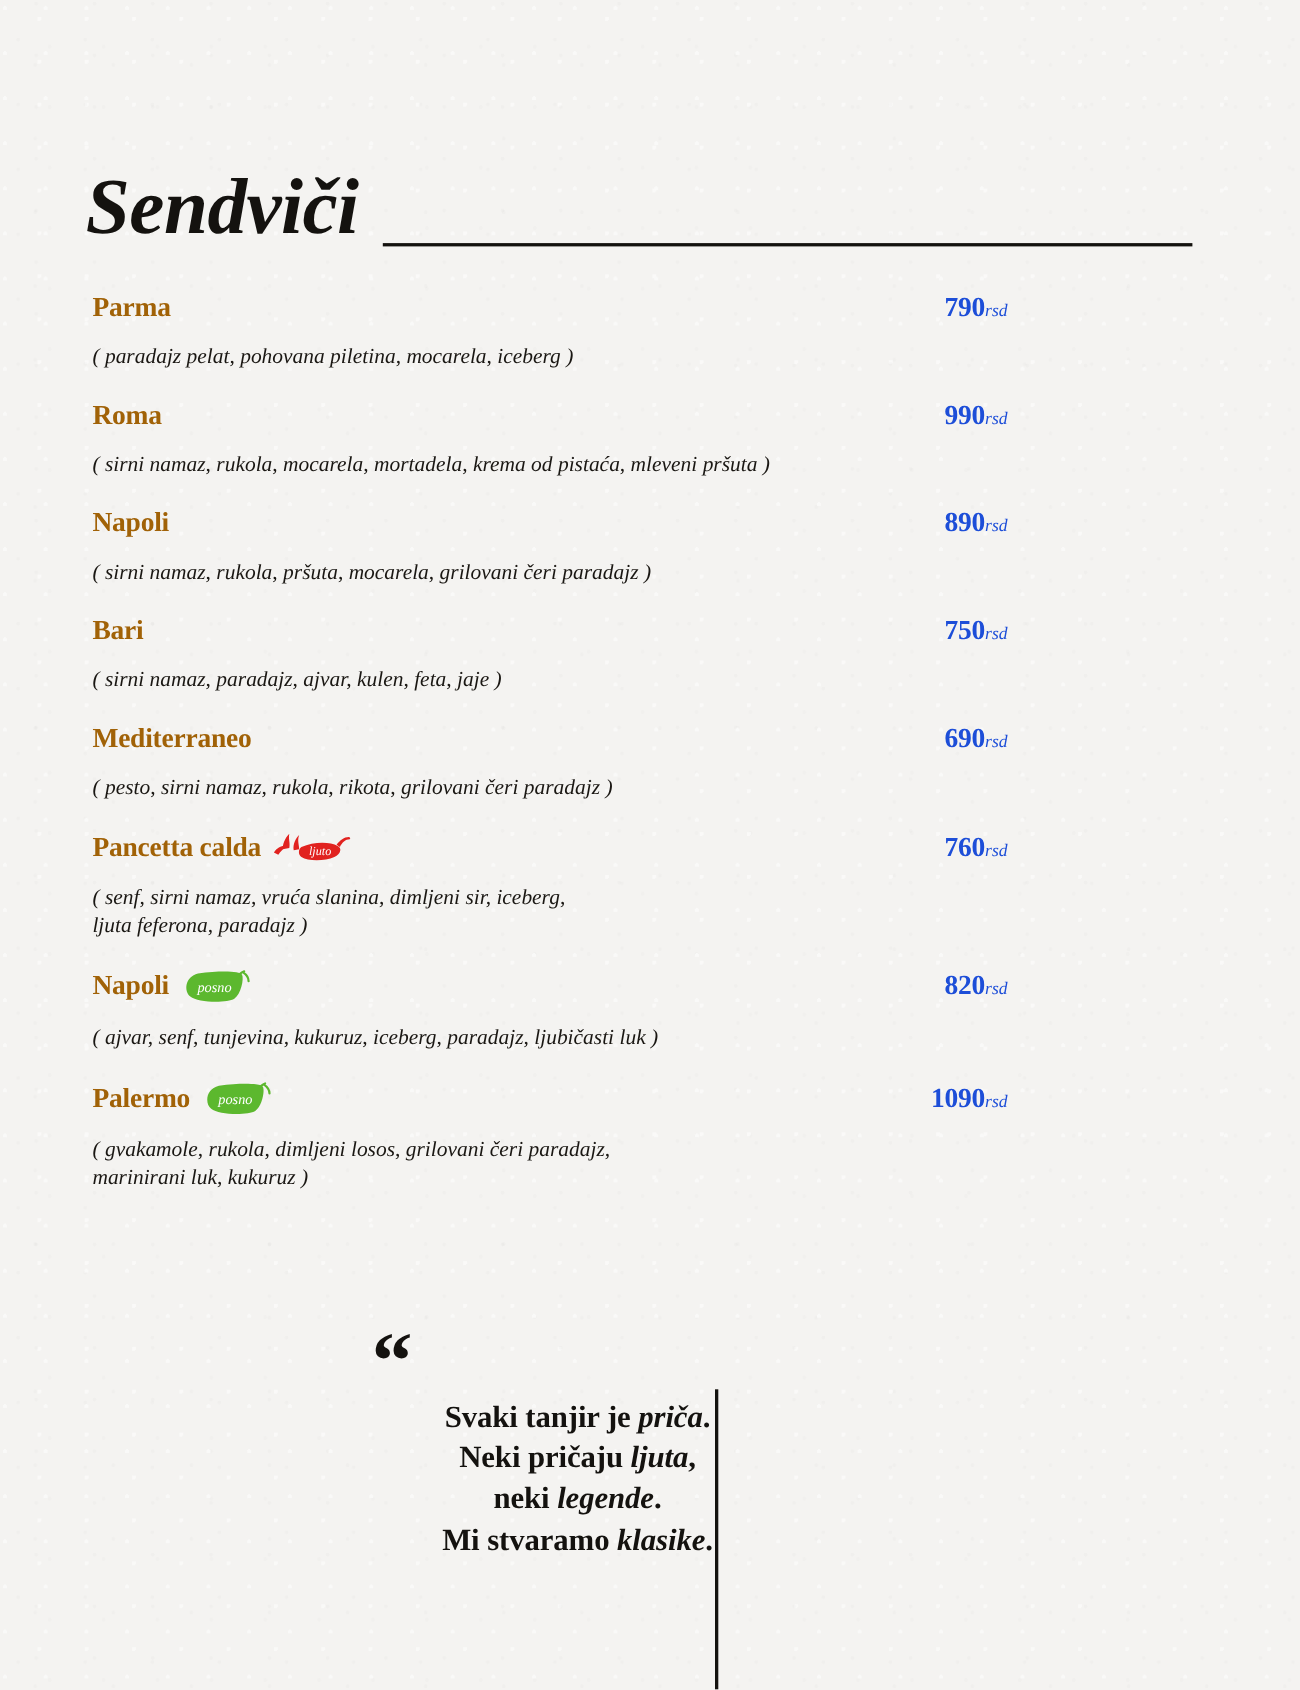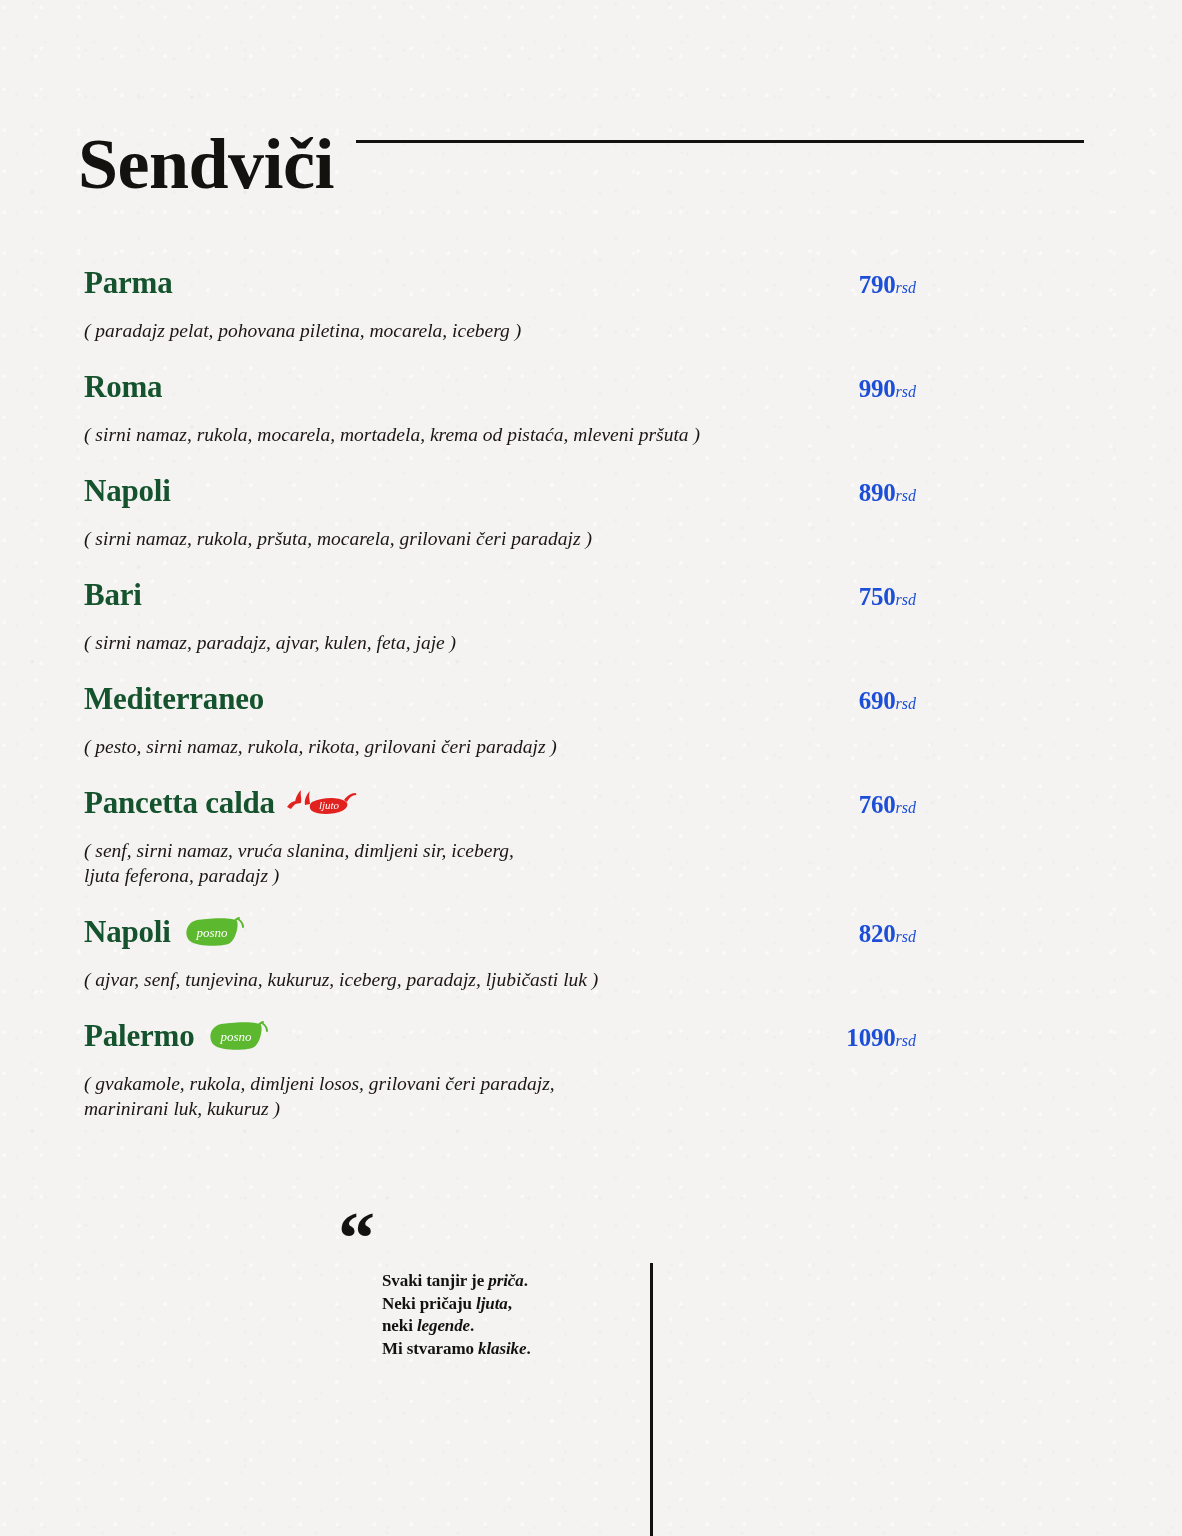--- a/index.html
+++ b/index.html
@@ -32,21 +32,22 @@
   }
 
   
   .header {
     position: absolute;
     left: 0;
     top: 128px;
     width: 1084px;
     height: 96px;
     display: flex;
-    align-items: flex-start;
+    align-items: flex-end;
+    font-style: italic;
   }
   .section-title {
     font-size: 72px;
     font-weight: bold;
     letter-spacing: -0.5px;
     line-height: 1;
     padding-left: 78px;
     white-space: nowrap;
     color: #14120f;
   }
@@ -72,25 +73,25 @@
     display: flex;
     align-items: baseline;
     justify-content: space-between;
   }
   .item-name-wrap {
     display: flex;
     align-items: center;
     gap: 10px;
   }
   .item-name {
-    font-size: 31px;
+    font-size: 25px;
     font-weight: bold;
     letter-spacing: -0.2px;
     line-height: 1.1;
-    color: #14532d;
+    color: #a16207;
   }
   .item-price {
     font-size: 25px;
     font-weight: bold;
     white-space: nowrap;
     color: #1d4ed8;
     letter-spacing: -0.2px;
   }
   .item-price .cur {
     font-size: 16px;
@@ -125,25 +126,26 @@
     font-size: 74px;
     font-weight: bold;
     line-height: 0.62;
     color: #14120f;
     font-family: "Liberation Serif", serif;
     height: 46px;
   }
   .quote-text {
     margin-left: 44px;
     margin-top: 8px;
-    font-size: 17px;
+    font-size: 28px;
     font-weight: bold;
     line-height: 1.33;
     color: #14120f;
     letter-spacing: -0.1px;
+    text-align: center;
   }
   .quote-text em {
     font-style: italic;
   }
   .quote-rule {
     position: absolute;
     left: 650px;
     top: 1263px;
     width: 3px;
     height: 273px;

